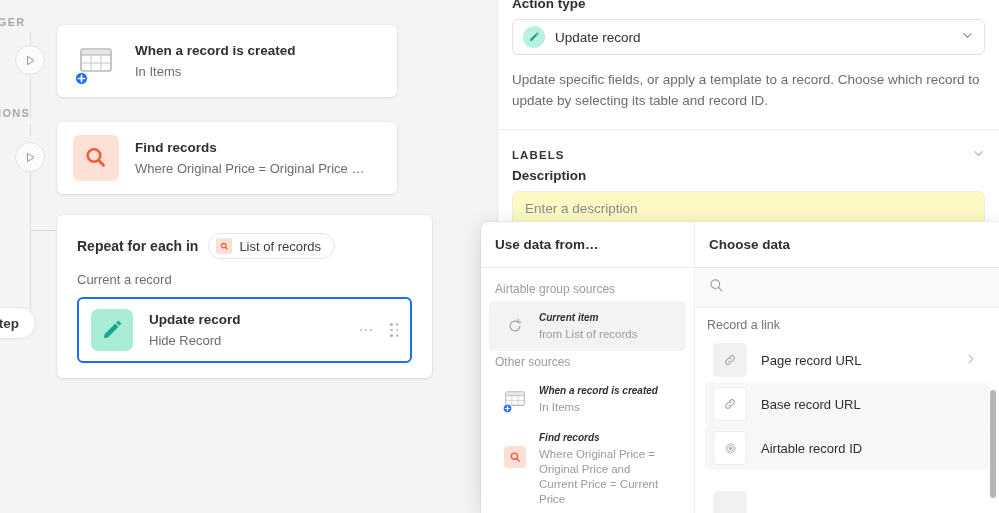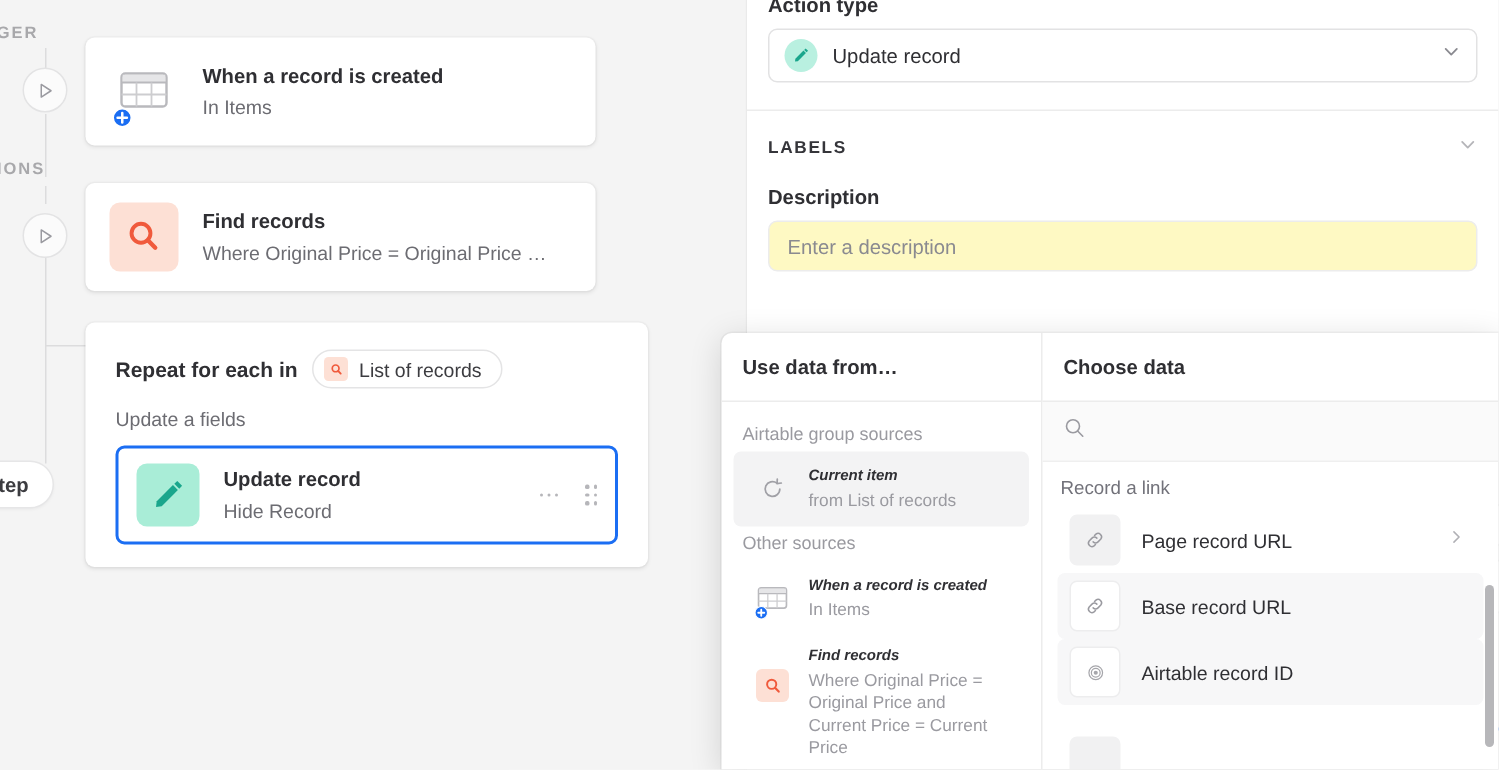--- a/index.html
+++ b/index.html
@@ -253,21 +253,21 @@
         <div class="chip">
           <span class="chip-ico">
             <svg width="9" height="9" viewBox="0 0 12 12">
               <circle cx="5" cy="4.8" r="3" fill="none" stroke="#f05a3c" stroke-width="1.5"></circle>
               <line x1="7.2" y1="7" x2="9.5" y2="9.4" stroke="#f05a3c" stroke-width="1.7" stroke-linecap="round"></line>
             </svg>
           </span>
           <span>List of records</span>
         </div>
       </div>
-      <div class="repeat-sub">Update a fields</div>
+      <div class="repeat-sub">Current a record</div>
 
       <div class="inner-card">
         <div class="card-icon" style="background:#a9edd7; width:42px; height:42px;">
           <svg width="24" height="24" viewBox="0 0 24 24">
             <path d="M4.5 16.2 L15.3 5.4 L18.6 8.7 L7.8 19.5 L4 20 Z" fill="#1aa68c"></path>
             <path d="M16.2 4.5 L18.2 2.6 L21.4 5.8 L19.5 7.8 Z" fill="#1aa68c"></path>
           </svg>
         </div>
         <div class="card-text">
           <div class="card-title">Update record</div>
@@ -304,35 +304,36 @@
           </svg>
         </span>
         <span class="select-text">Update record</span>
         <span class="chev">
           <svg width="13" height="13" viewBox="0 0 14 14">
             <path d="M3 5 L7 9 L11 5" fill="none" stroke="#8a8a90" stroke-width="1.3" stroke-linecap="round" stroke-linejoin="round"></path>
           </svg>
         </span>
       </div>
 
+      <div class="rp-desc">Update specific fields, or apply a template to a record. Choose which record to update by selecting its table and record ID.</div>
     </div>
 
     <div class="rp-divider"></div>
 
     <div class="rp-section">
       <div class="rp-cap-row">
         <span class="rp-cap">LABELS</span>
         <span class="chev">
           <svg width="13" height="13" viewBox="0 0 14 14">
             <path d="M3 5 L7 9 L11 5" fill="none" stroke="#b5b5b9" stroke-width="1.3" stroke-linecap="round" stroke-linejoin="round"></path>
           </svg>
         </span>
       </div>
 
-      <div class="rp-label" style="margin-top:16px;">Description</div>
+      <div class="rp-label" style="margin-top:4px;">Description</div>
 
       <div class="input-box">
         <span>Enter a description</span>
       </div>
     </div>
 
     <div class="ghost" style="right:-2px; top:335px; width:26px; height:30px;">
       <svg width="14" height="14" viewBox="0 0 16 16" style="margin:7px 0 0 4px;">
         <rect x="1.5" y="2.5" width="13" height="11" rx="1.5" fill="none" stroke="#9a9aa0" stroke-width="1.2"></rect>
         <rect x="8" y="8" width="6" height="5.5" fill="#9a9aa0" opacity="0.35"></rect>

